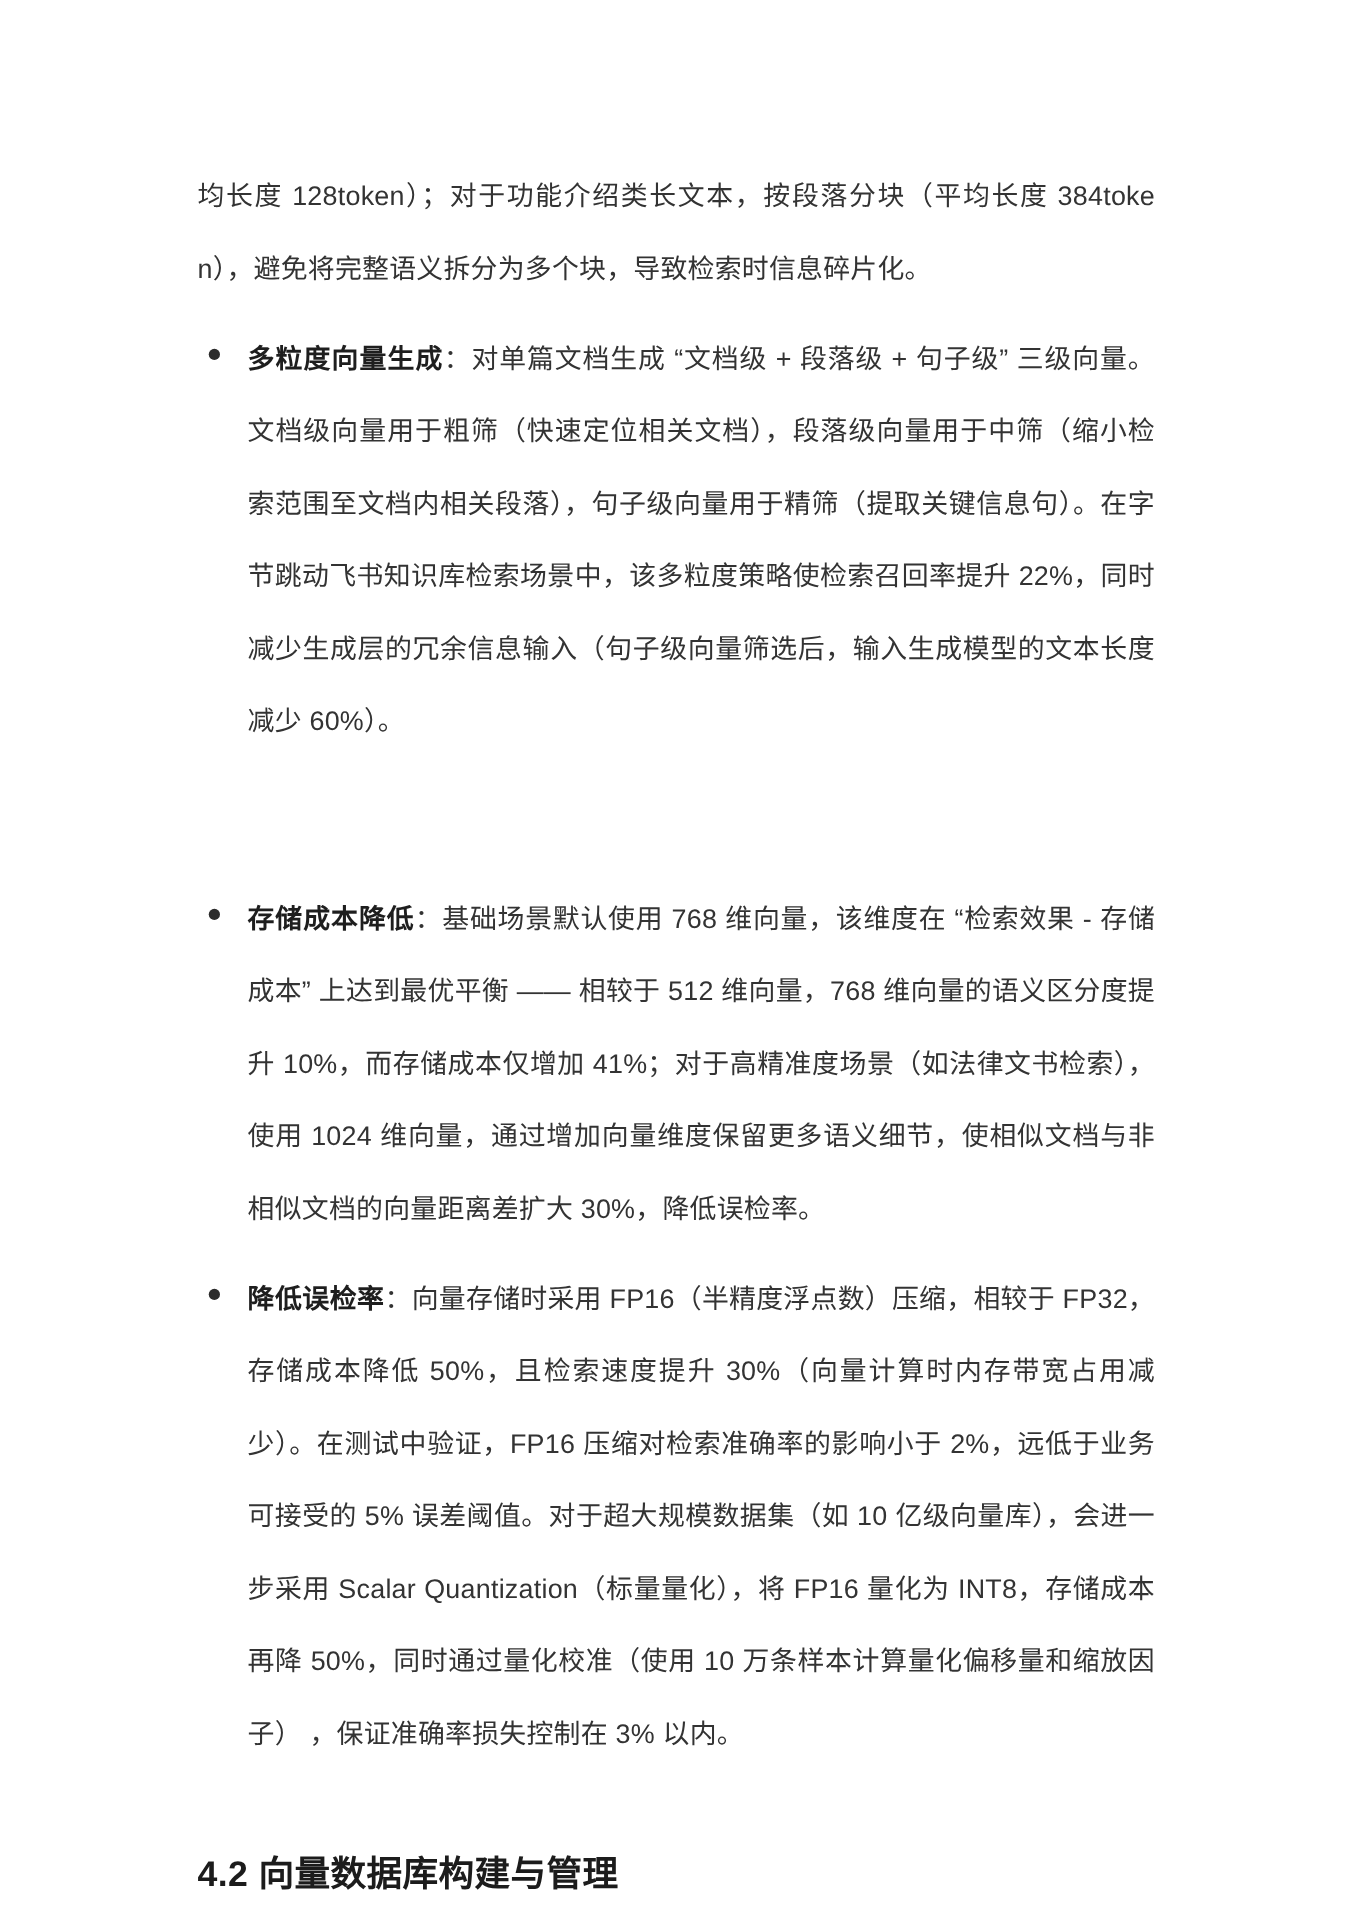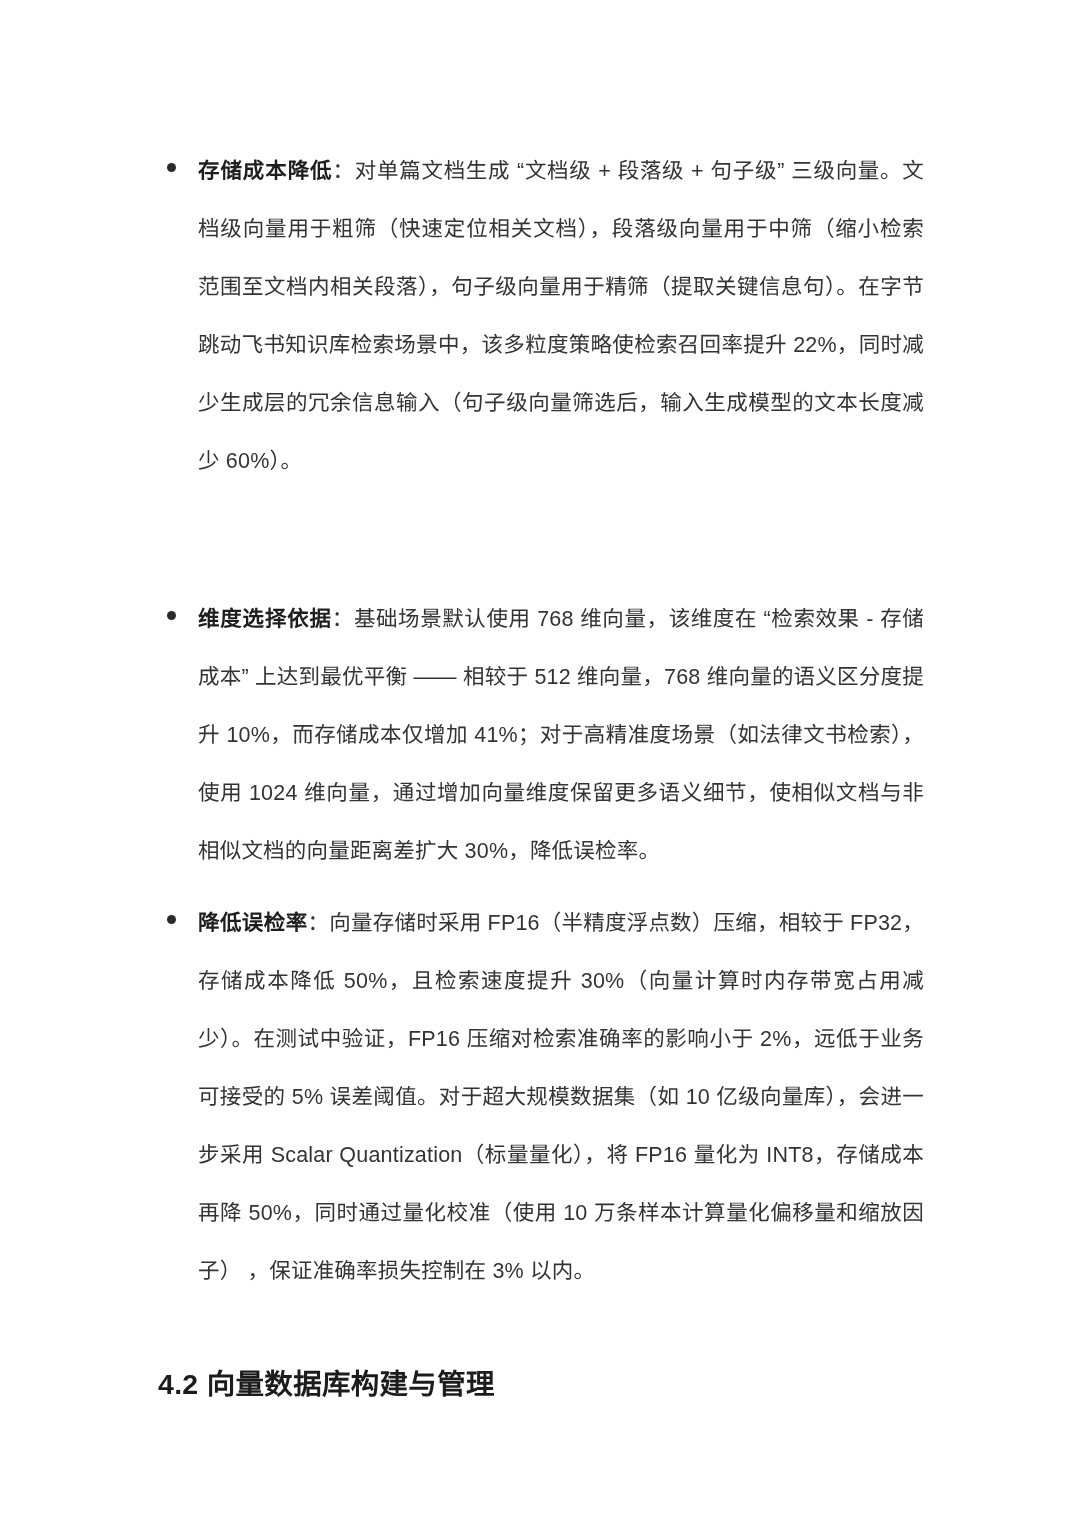--- a/index.html
+++ b/index.html
@@ -109,36 +109,37 @@
   .gap-md { height: 30px; }
   .gap-lg { height: 64px; }
   .gap-xl { height: 70px; }
 </style>
 </head>
 <body>
 
 <div class="page">
   <div class="content">
 
+    <p class="para cont">均长度 128token）；对于功能介绍类长文本，按段落分块（平均长度 384token），避免将完整语义拆分为多个块，导致检索时信息碎片化。</p>
 
     <div class="gap-sm"></div>
 
     <div class="bullet-item">
       <span class="bullet-dot"></span>
-      <span class="bullet-first-line"><span class="bullet-label">存储成本降低</span><span>：</span><span>对单篇文档生成 “文档级 + 段落级 + 句子级” 三级向量。文档级向量用于粗筛（快速定位相关文档），段落级向量用于中筛（缩小检索范围至文档内相关段落），句子级向量用于精筛（提取关键信息句）。在字节跳动飞书知识库检索场景中，该多粒度策略使检索召回率提升 22%，同时减少生成层的冗余信息输入（句子级向量筛选后，输入生成模型的文本长度减少 60%）。</span></span>
+      <span class="bullet-first-line"><span class="bullet-label">多粒度向量生成</span><span>：</span><span>对单篇文档生成 “文档级 + 段落级 + 句子级” 三级向量。文档级向量用于粗筛（快速定位相关文档），段落级向量用于中筛（缩小检索范围至文档内相关段落），句子级向量用于精筛（提取关键信息句）。在字节跳动飞书知识库检索场景中，该多粒度策略使检索召回率提升 22%，同时减少生成层的冗余信息输入（句子级向量筛选后，输入生成模型的文本长度减少 60%）。</span></span>
     </div>
 
     <div class="gap-md"></div>
 
 
     <div class="gap-xl"></div>
 
     <div class="bullet-item">
       <span class="bullet-dot"></span>
-      <span class="bullet-first-line"><span class="bullet-label">维度选择依据</span><span>：</span><span>基础场景默认使用 768 维向量，该维度在 “检索效果 - 存储成本” 上达到最优平衡 —— 相较于 512 维向量，768 维向量的语义区分度提升 10%，而存储成本仅增加 41%；对于高精准度场景（如法律文书检索），使用 1024 维向量，通过增加向量维度保留更多语义细节，使相似文档与非相似文档的向量距离差扩大 30%，降低误检率。</span></span>
+      <span class="bullet-first-line"><span class="bullet-label">存储成本降低</span><span>：</span><span>基础场景默认使用 768 维向量，该维度在 “检索效果 - 存储成本” 上达到最优平衡 —— 相较于 512 维向量，768 维向量的语义区分度提升 10%，而存储成本仅增加 41%；对于高精准度场景（如法律文书检索），使用 1024 维向量，通过增加向量维度保留更多语义细节，使相似文档与非相似文档的向量距离差扩大 30%，降低误检率。</span></span>
     </div>
 
     <div class="gap-sm"></div>
 
     <div class="bullet-item">
       <span class="bullet-dot"></span>
       <span class="bullet-first-line"><span class="bullet-label">降低误检率</span><span>：</span><span>向量存储时采用 FP16（半精度浮点数）压缩，相较于 FP32，存储成本降低 50%，且检索速度提升 30%（向量计算时内存带宽占用减少）。在测试中验证，FP16 压缩对检索准确率的影响小于 2%，远低于业务可接受的 5% 误差阈值。对于超大规模数据集（如 10 亿级向量库），会进一步采用 Scalar Quantization（标量量化），将 FP16 量化为 INT8，存储成本再降 50%，同时通过量化校准（使用 10 万条样本计算量化偏移量和缩放因子） ，保证准确率损失控制在 3% 以内。</span></span>
     </div>
 
     <div class="gap-lg"></div>

